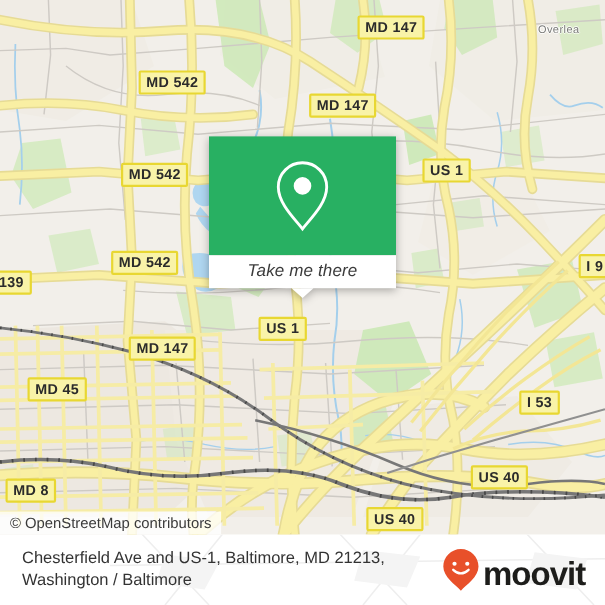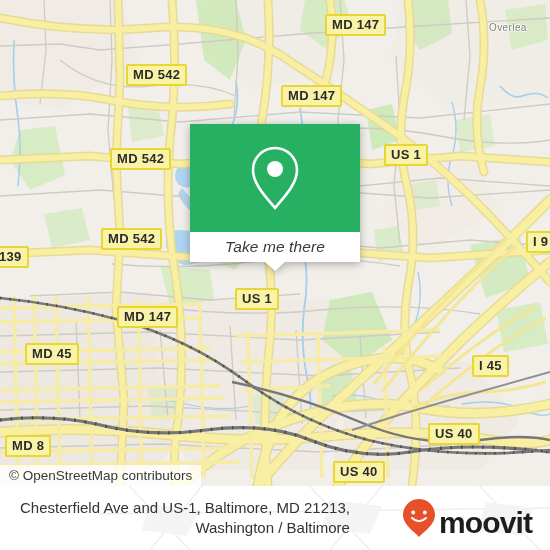--- a/index.html
+++ b/index.html
@@ -156,21 +156,21 @@
     padding: 0 12px 0 20px;
     box-sizing: border-box;
   }
   #footer-address {
     color: #333333;
     font-family: "Liberation Sans", sans-serif;
     font-size: 15px;
     line-height: 20px;
     max-width: 380px;
   }
-  #footer-address span { display: block; text-align: right; }
+  #footer-address span { display: block; }
   #brand {
     display: flex;
     align-items: flex-end;
     gap: 3px;
     padding-right: 6px;
   }
   #brand-wordmark {
     color: #1d1d1b;
     font-family: "Liberation Sans", sans-serif;
     font-size: 30px;
@@ -368,21 +368,21 @@
     <div class="shield" style="left:126px; top:64px;">MD 542</div>
     <div class="shield" style="left:281px; top:85px;">MD 147</div>
     <div class="shield" style="left:110px; top:148px;">MD 542</div>
     <div class="shield" style="left:384px; top:144px;">US 1</div>
     <div class="shield" style="left:101px; top:228px;">MD 542</div>
     <div class="shield" style="left:526px; top:231px;">I 9</div>
     <div class="shield" style="left:-8px;  top:246px;">139</div>
     <div class="shield" style="left:235px; top:288px;">US 1</div>
     <div class="shield" style="left:117px; top:306px;">MD 147</div>
     <div class="shield" style="left:25px;  top:343px;">MD 45</div>
-    <div class="shield" style="left:472px; top:355px;">I 45</div>
+    <div class="shield" style="left:472px; top:355px;">I 53</div>
     <div class="shield" style="left:428px; top:423px;">US 40</div>
     <div class="shield" style="left:5px;   top:435px;">MD 8</div>
     <div class="shield" style="left:333px; top:461px;">US 40</div>
 
     <div class="place-label" style="left:489px; top:22px;">Overlea</div>
 
     <div id="popup">
       <div id="popup-head">
         <svg id="popup-pin" width="54" height="66" viewBox="0 0 54 66">
           <path d="M27 3 C14.8 3 5 12.8 5 25 C5 40 20 54 27 63 C34 54 49 40 49 25 C49 12.8 39.2 3 27 3 Z" fill="none" stroke="#ffffff" stroke-width="2.6"></path>

